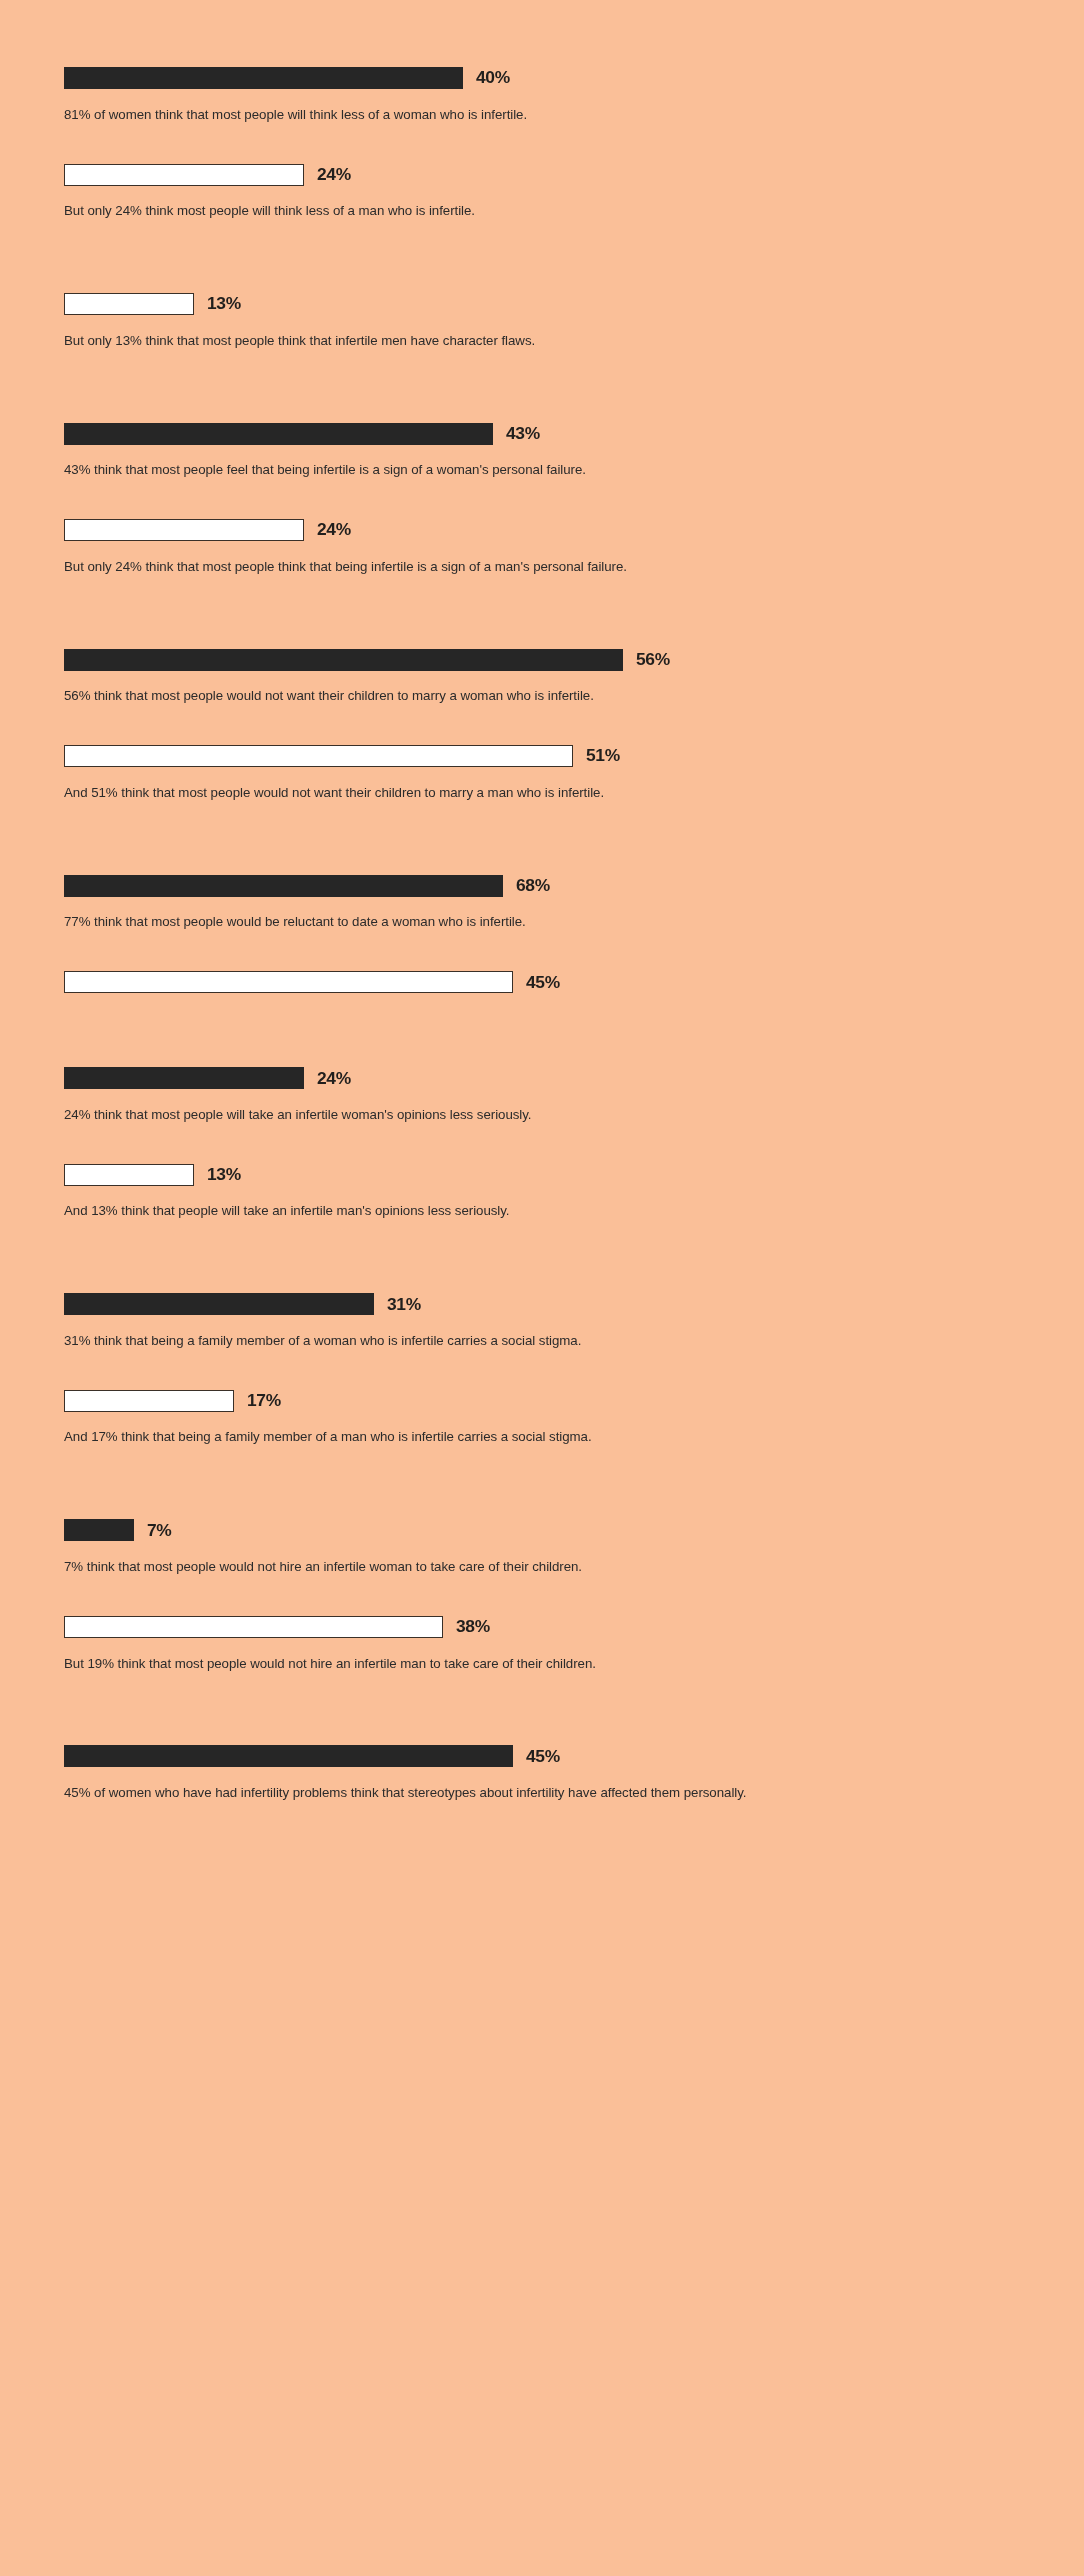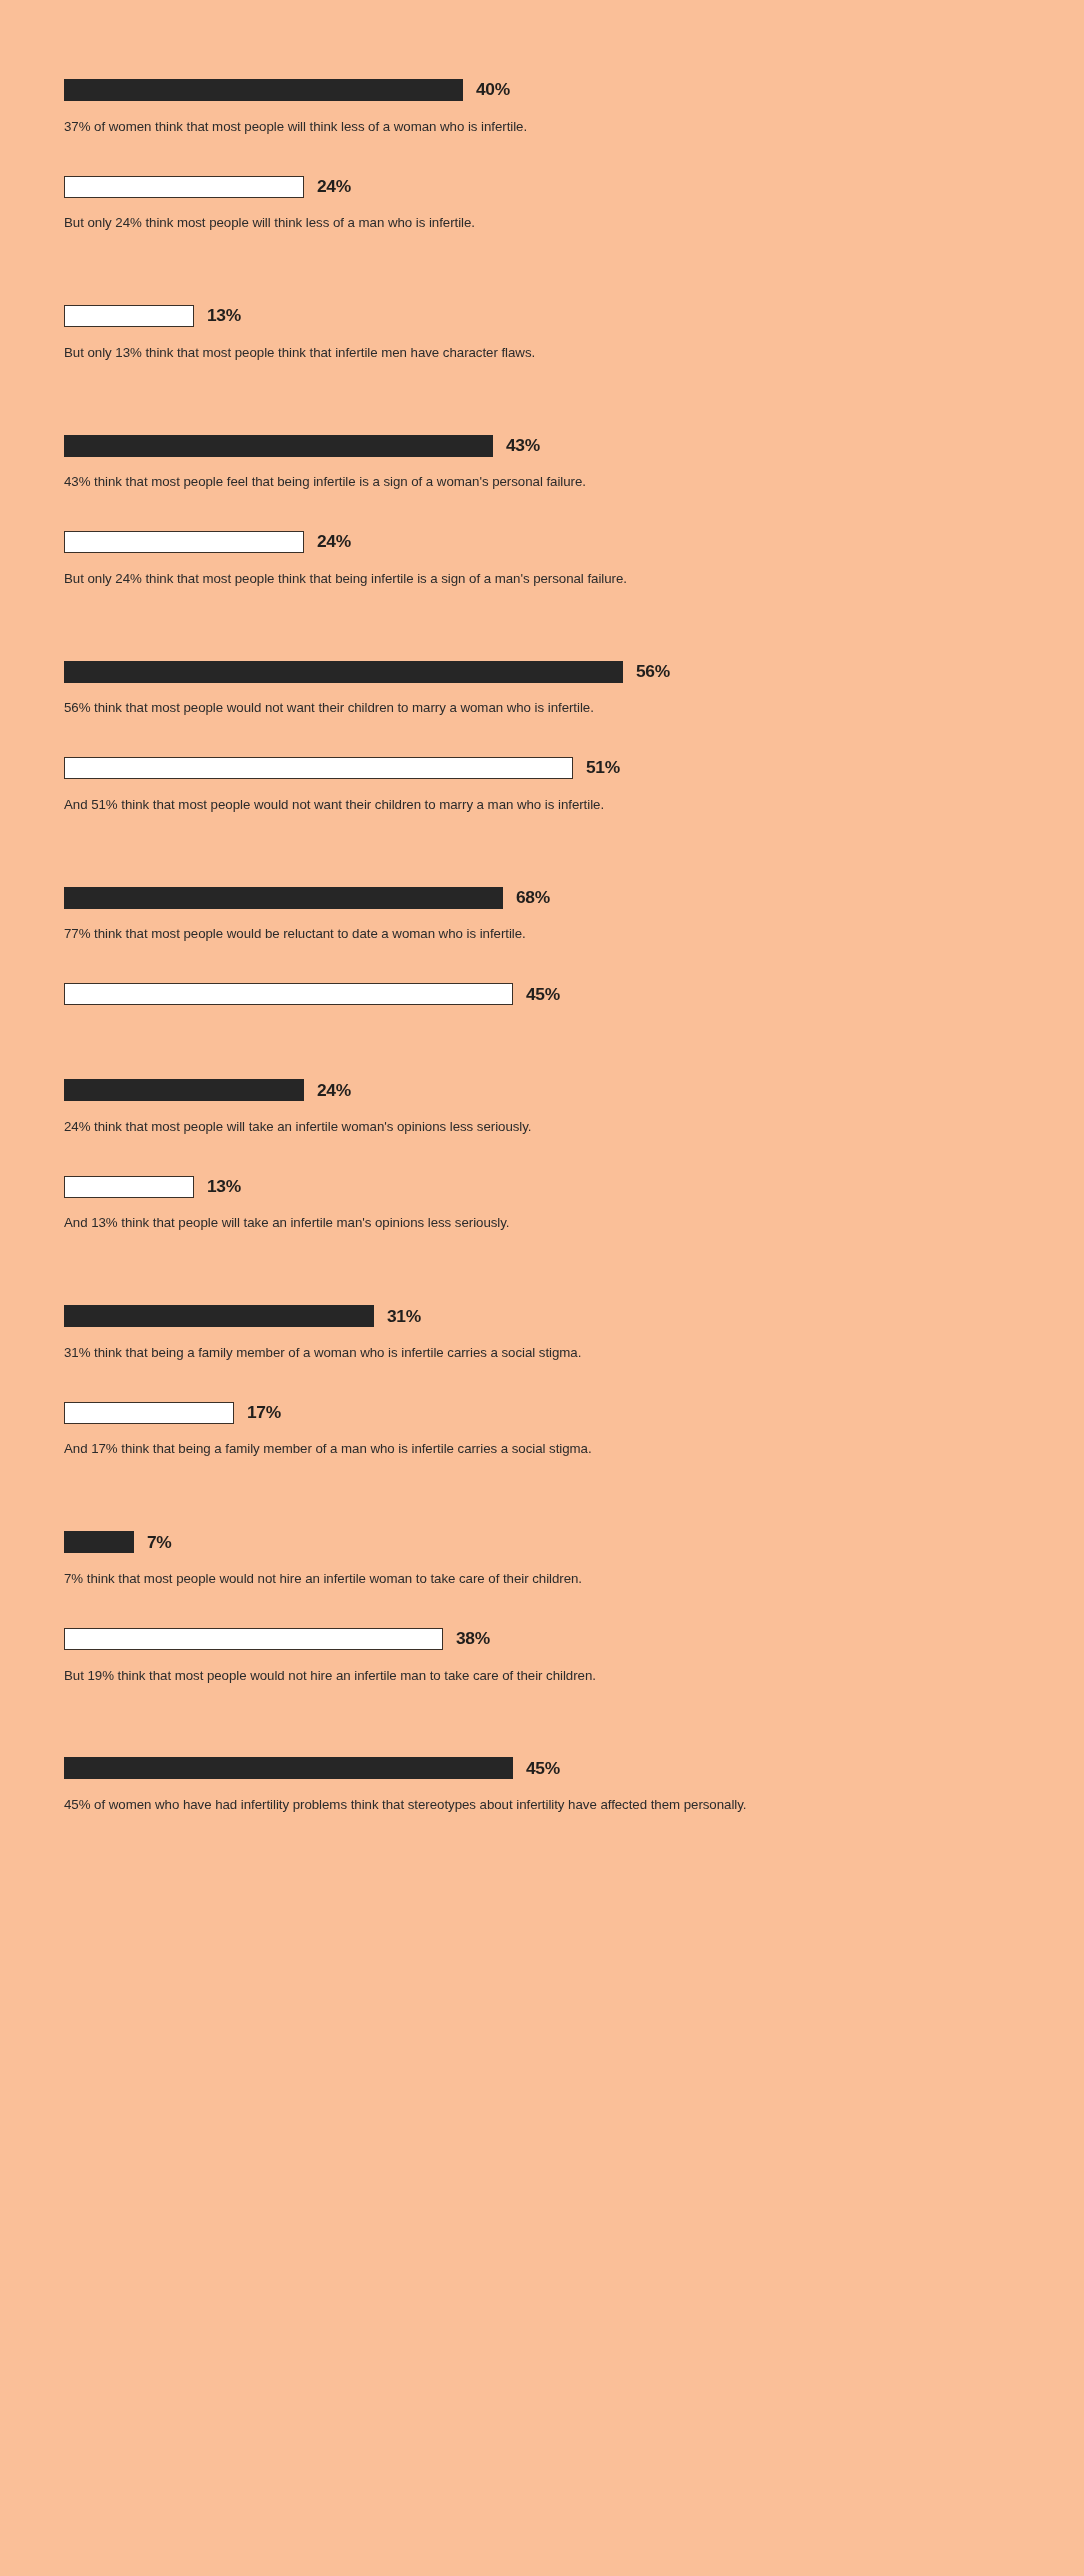--- a/index.html
+++ b/index.html
@@ -15,21 +15,21 @@
     color: #272727;
     overflow: hidden;
     position: relative;
   }
 
   #infographic {
     position: relative;
     width: 1085px;
     height: 2576px;
     box-sizing: border-box;
-    padding: 16px 0 0 0;
+    padding: 4px 0 0 0;
   }
 
   .stat-group {
     position: relative;
     padding-left: 64px;
     padding-right: 37px;
   }
 
   
   .stat-group + .stat-group {
@@ -95,21 +95,21 @@
 
 <div id="infographic">
   <div class="top-pad"></div>
   <div id="groups-container">
       <div class="stat-group">
         <div class="stat-row">
           <div class="bar-line">
             <div class="bar filled" style="width: 399px;"></div>
             <div class="bar-value">40%</div>
           </div>
-          <div class="caption">37% of women think that most people will think less of a woman who is infertile.</div>
+          <div class="caption">81% of women think that most people will think less of a woman who is infertile.</div>
         </div>
         <div class="stat-row">
           <div class="bar-line">
             <div class="bar outlined" style="width: 240px;"></div>
             <div class="bar-value">24%</div>
           </div>
           <div class="caption">But only 24% think most people will think less of a man who is infertile.</div>
         </div>
       </div>
       <div class="stat-group">

